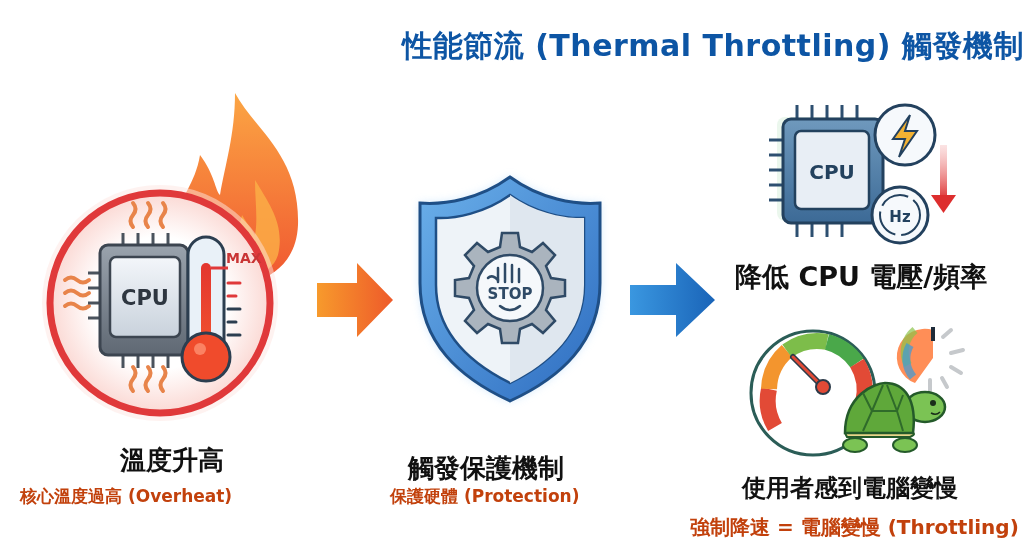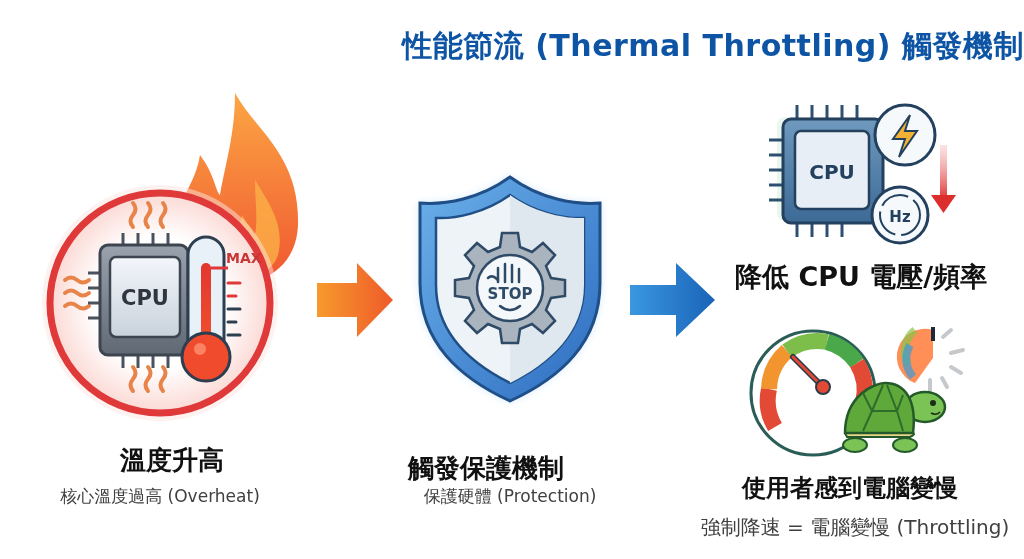--- a/index.html
+++ b/index.html
@@ -11,21 +11,21 @@
     font-size: 30px; font-weight: bold; color: #0d55a4; letter-spacing: 0.5px;
   }
 
   .abs { position: absolute; }
 
   .step-heading {
     position: absolute; text-align: center; font-weight: bold; font-size: 26px; color: #111;
     white-space: nowrap;
   }
   .step-sub {
-    position: absolute; text-align: center; font-size: 17px; color: #404040; white-space: nowrap;
+    position: absolute; font-size: 17px; color: #c2410c; white-space: nowrap; font-weight: bold;
   }
   .result-heading {
     position: absolute; text-align: center; font-weight: bold; font-size: 27px; color: #111; white-space: nowrap;
   }
   svg text { font-family: "DejaVu Sans", "Liberation Sans", sans-serif; }
 </style>
 </head>
 <body>
 
 <div class="title">性能節流 (Thermal Throttling) 觸發機制</div>

